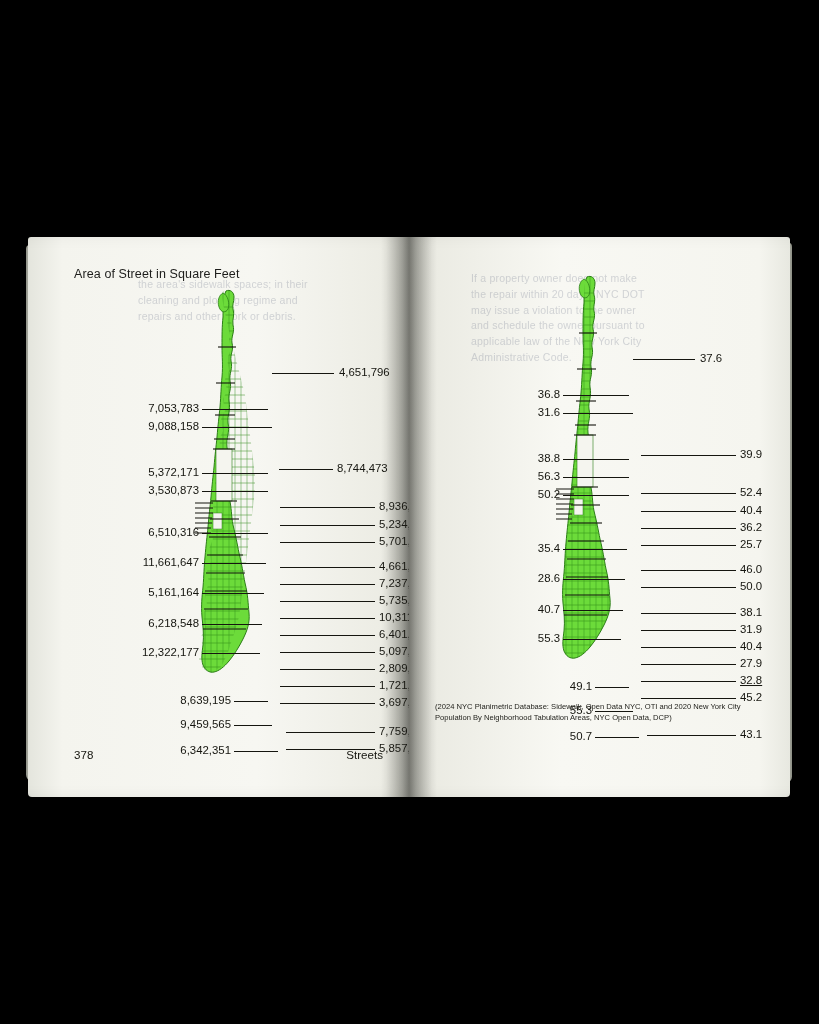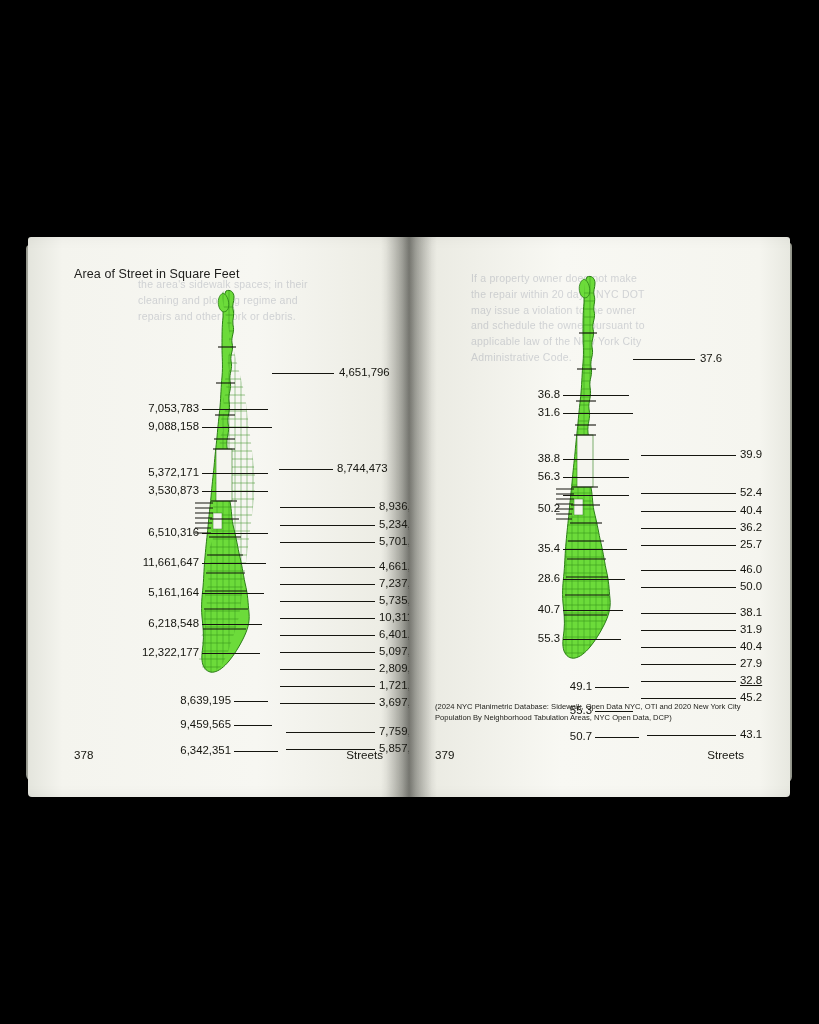--- a/index.html
+++ b/index.html
@@ -591,21 +591,21 @@
           <div class="leader" style="left:206px; top:182px; width:95px;"></div>
           <div class="lbl l" style="left:305px; top:182px;">39.9</div>
 
           <div class="leader" style="left:128px; top:204px; width:66px;"></div>
           <div class="lbl r" style="left:125px; top:204px;">56.3</div>
 
           <div class="leader" style="left:206px; top:220px; width:95px;"></div>
           <div class="lbl l" style="left:305px; top:220px;">52.4</div>
 
           <div class="leader" style="left:128px; top:222px; width:66px;"></div>
-          <div class="lbl r" style="left:125px; top:236px;">50.2</div>
+          <div class="lbl r" style="left:125px; top:222px;">50.2</div>
 
           <div class="leader" style="left:206px; top:238px; width:95px;"></div>
           <div class="lbl l" style="left:305px; top:238px;">40.4</div>
 
           <div class="leader" style="left:206px; top:255px; width:95px;"></div>
           <div class="lbl l" style="left:305px; top:255px;">36.2</div>
 
           <div class="leader" style="left:206px; top:272px; width:95px;"></div>
           <div class="lbl l" style="left:305px; top:272px;">25.7</div>
 
@@ -653,22 +653,18 @@
 
           <div class="leader" style="left:160px; top:464px; width:44px;"></div>
           <div class="lbl r" style="left:157px; top:464px;">50.7</div>
 
           <div class="leader" style="left:212px; top:462px; width:89px;"></div>
           <div class="lbl l" style="left:305px; top:462px;">43.1</div>
         </div>
 
         <div class="credit">(2024 NYC Planimetric Database: Sidewalk, Open Data NYC, OTI and 2020 New York City Population By Neighborhood Tabulation Areas, NYC Open Data, DCP)</div>
 
-        <div class="footer">
-          <span class="folio">379</span>
-          <span class="running-head">Streets</span>
-        </div>
       </div>
 
       <div class="gutter-shadow"></div>
     </div>
   </div>
 </div>
 
 </body></html>

